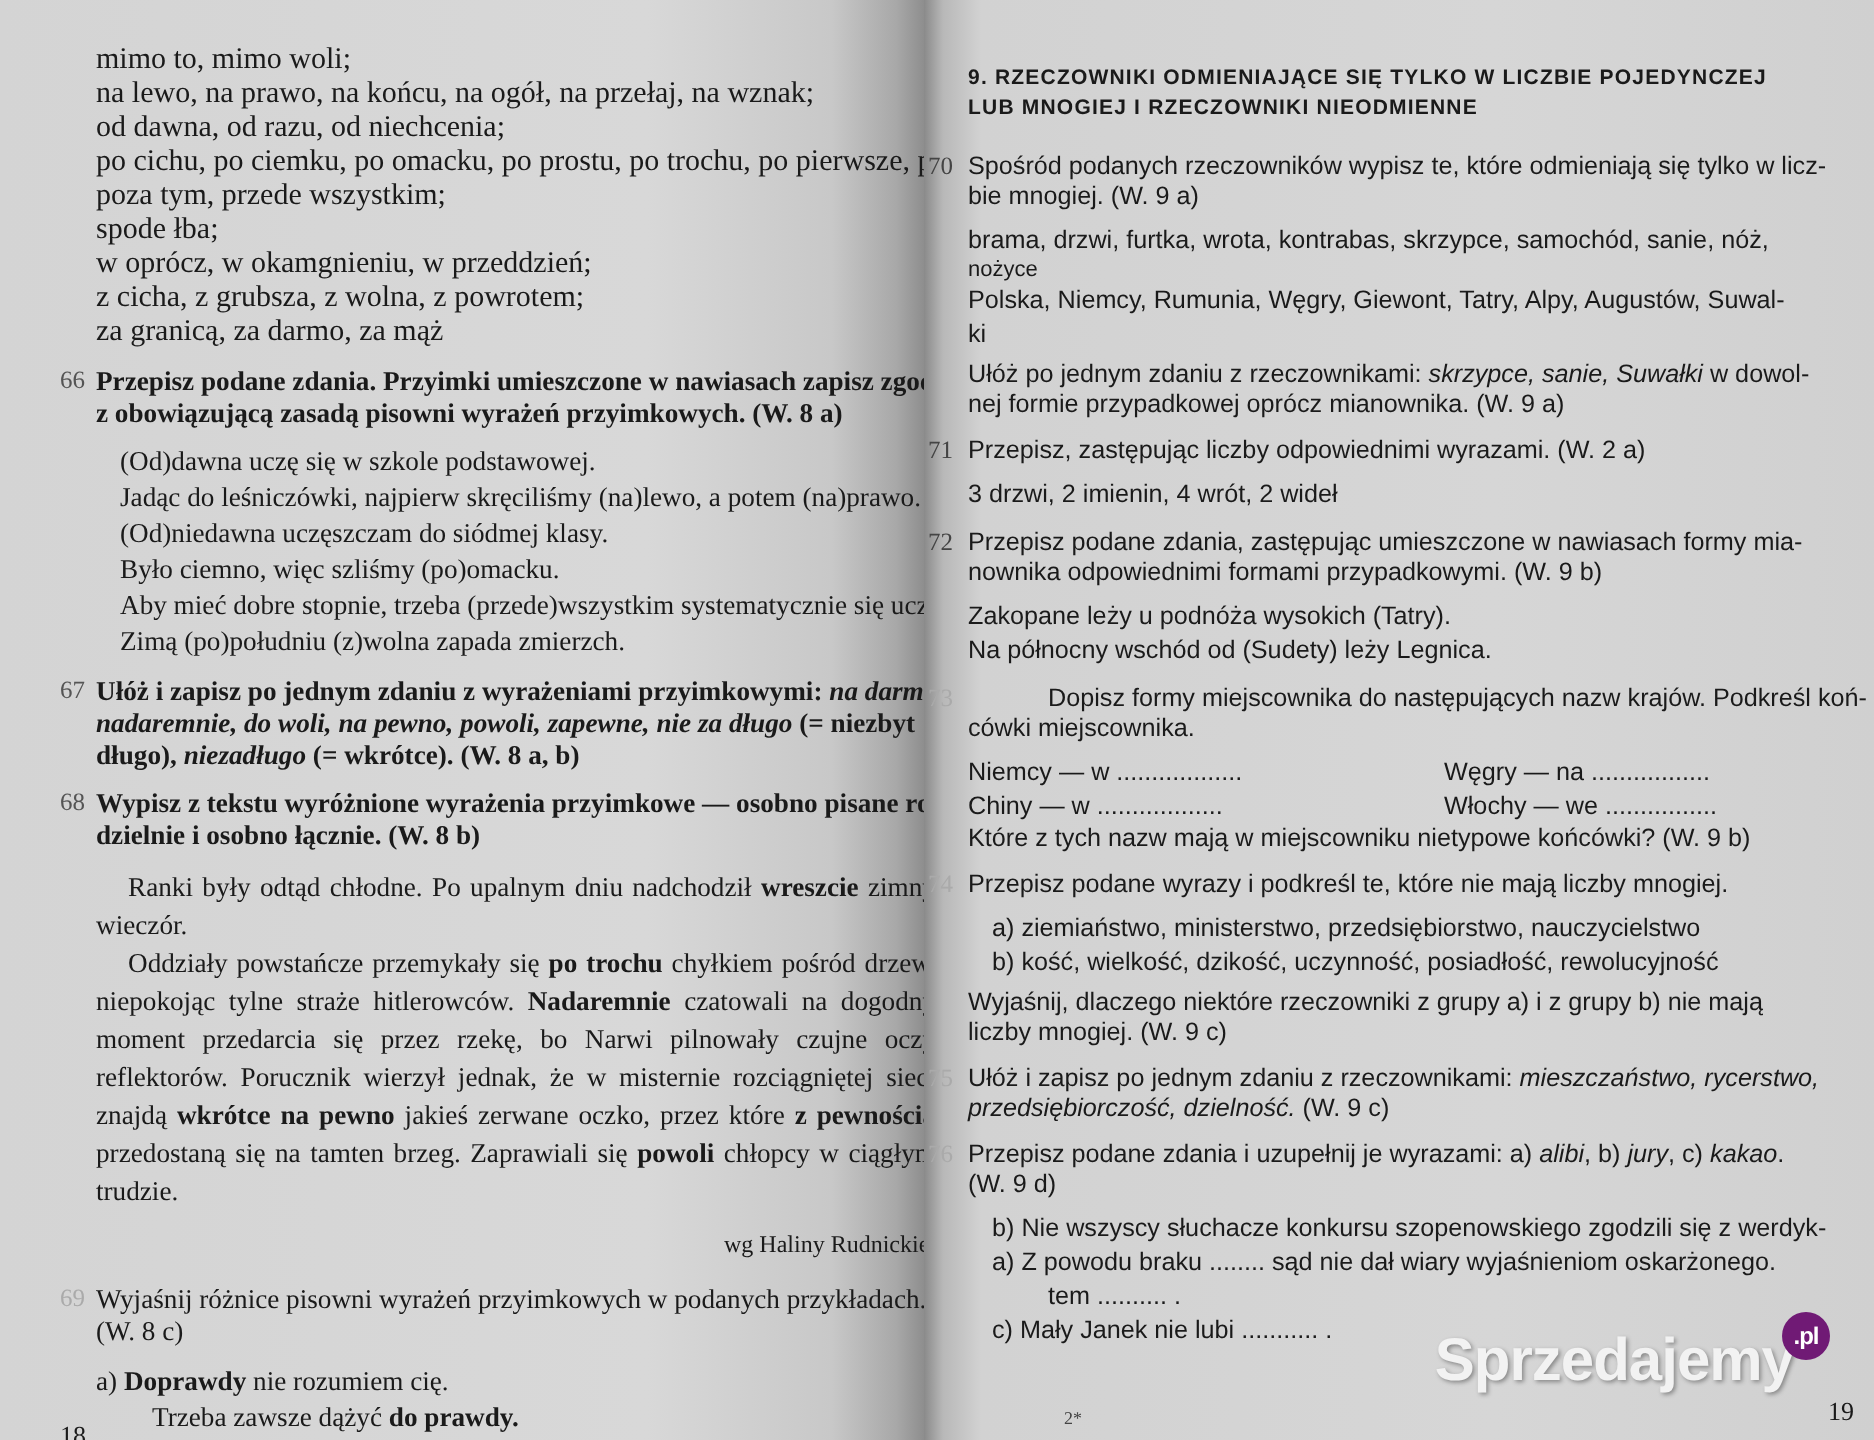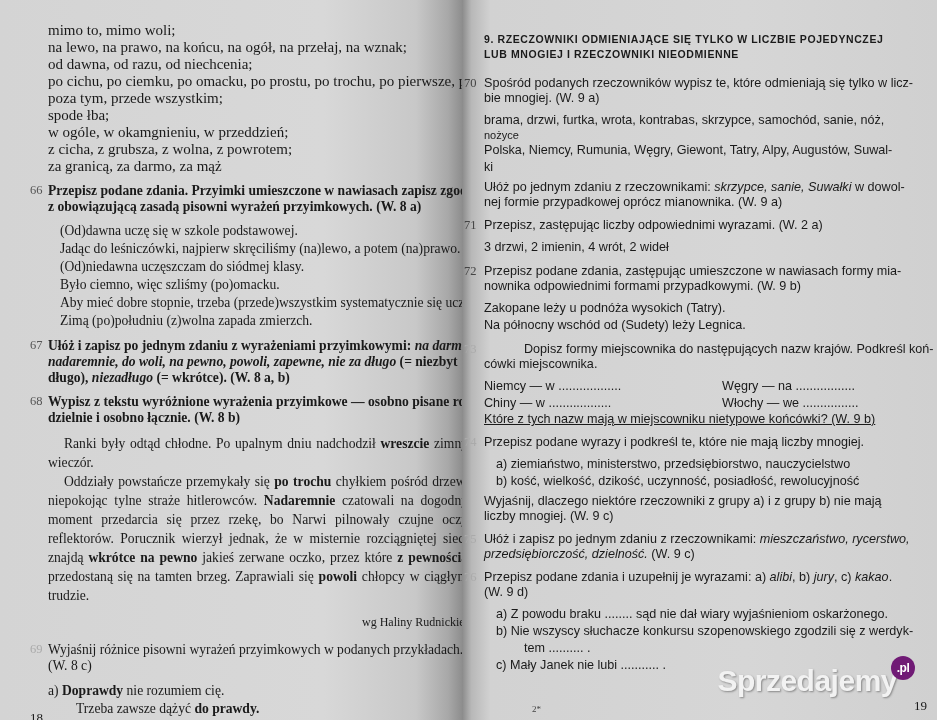--- a/index.html
+++ b/index.html
@@ -71,21 +71,21 @@
 <div class="spread">
 
   <div class="page page-left">
     <div>
       <div class="line">mimo to, mimo woli;</div>
       <div class="line">na lewo, na prawo, na końcu, na ogół, na przełaj, na wznak;</div>
       <div class="line">od dawna, od razu, od niechcenia;</div>
       <div class="line">po cichu, po ciemku, po omacku, po prostu, po trochu, po pierwsze, po czym,</div>
       <div class="line">poza tym, przede wszystkim;</div>
       <div class="line">spode łba;</div>
-      <div class="line">w ogóle, w okamgnieniu, w przeddzień;</div>
+      <div class="line">w oprócz, w okamgnieniu, w przeddzień;</div>
       <div class="line">z cicha, z grubsza, z wolna, z powrotem;</div>
       <div class="line">za granicą, za darmo, za mąż</div>
     </div>
 
     <div class="ex">
       <span class="ex-num">66</span>
       <div class="ex-title" style="white-space:nowrap;">Przepisz podane zdania. Przyimki umieszczone w nawiasach zapisz zgodnie</div>
       <div class="ex-title">z obowiązującą zasadą pisowni wyrażeń przyimkowych. (W. 8 a)</div>
       <div style="margin-top:7px;" class="indent">
         <div class="body-line">(Od)dawna uczę się w szkole podstawowej.</div>
@@ -193,21 +193,21 @@
       <div style="margin-top:6px;">
         <div class="two-col body-line">
           <span class="c1">Niemcy — w ..................</span>
           <span>Węgry — na .................</span>
         </div>
         <div class="two-col body-line">
           <span class="c1">Chiny — w ..................</span>
           <span>Włochy — we ................</span>
         </div>
       </div>
-      <div class="ex-title" style="white-space:nowrap;text-decoration:underline;">Które z tych nazw mają w miejscowniku nietypowe końcówki? (W. 9 b)</div>
+      <div class="ex-title" style="white-space:nowrap;">Które z tych nazw mają w miejscowniku nietypowe końcówki? (W. 9 b)</div>
     </div>
 
     <div class="ex">
       <span class="ex-num faint">74</span>
       <div class="ex-title" style="white-space:nowrap;">Przepisz podane wyrazy i podkreśl te, które nie mają liczby mnogiej.</div>
       <div style="margin-top:6px;" class="indent">
         <div class="body-line">a)  ziemiaństwo, ministerstwo, przedsiębiorstwo, nauczycielstwo</div>
         <div class="body-line">b)  kość, wielkość, dzikość, uczynność, posiadłość, rewolucyjność</div>
       </div>
       <div class="ex-title" style="margin-top:4px;white-space:nowrap;">Wyjaśnij, dlaczego niektóre rzeczowniki z grupy a) i z grupy b) nie mają</div>
@@ -224,22 +224,22 @@
       </div>
     </div>
 
     <div class="ex">
       <span class="ex-num faint">76</span>
       <div class="ex-title" style="white-space:nowrap;">
         <span>Przepisz podane zdania i uzupełnij je wyrazami: a) </span><i>alibi</i><span>, b) </span><i>jury</i><span>, c) </span><i>kakao</i><span>.</span>
       </div>
       <div class="ex-title">(W. 9 d)</div>
       <div style="margin-top:6px;" class="indent">
+        <div class="body-line" style="white-space:nowrap;">b)  Nie wszyscy słuchacze konkursu szopenowskiego zgodzili się z werdyk-</div>
         <div class="body-line" style="white-space:nowrap;">a)  Z powodu braku ........ sąd nie dał wiary wyjaśnieniom oskarżonego.</div>
-        <div class="body-line" style="white-space:nowrap;">b)  Nie wszyscy słuchacze konkursu szopenowskiego zgodzili się z werdyk-</div>
         <div class="body-line indent2">tem .......... .</div>
         <div class="body-line">c)  Mały Janek nie lubi ........... .</div>
       </div>
     </div>
 
     <div class="sig">2*</div>
     <div class="page-num pn-right">19</div>
   </div>
 </div>
 

